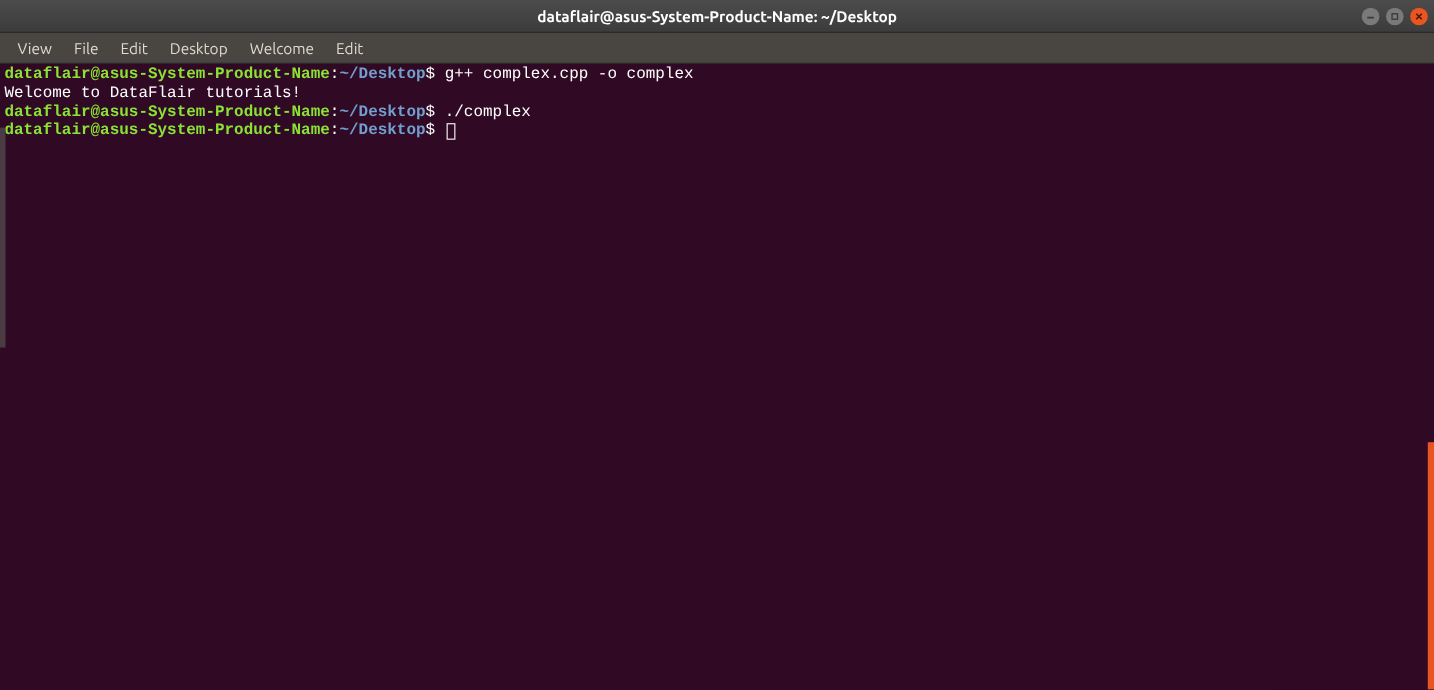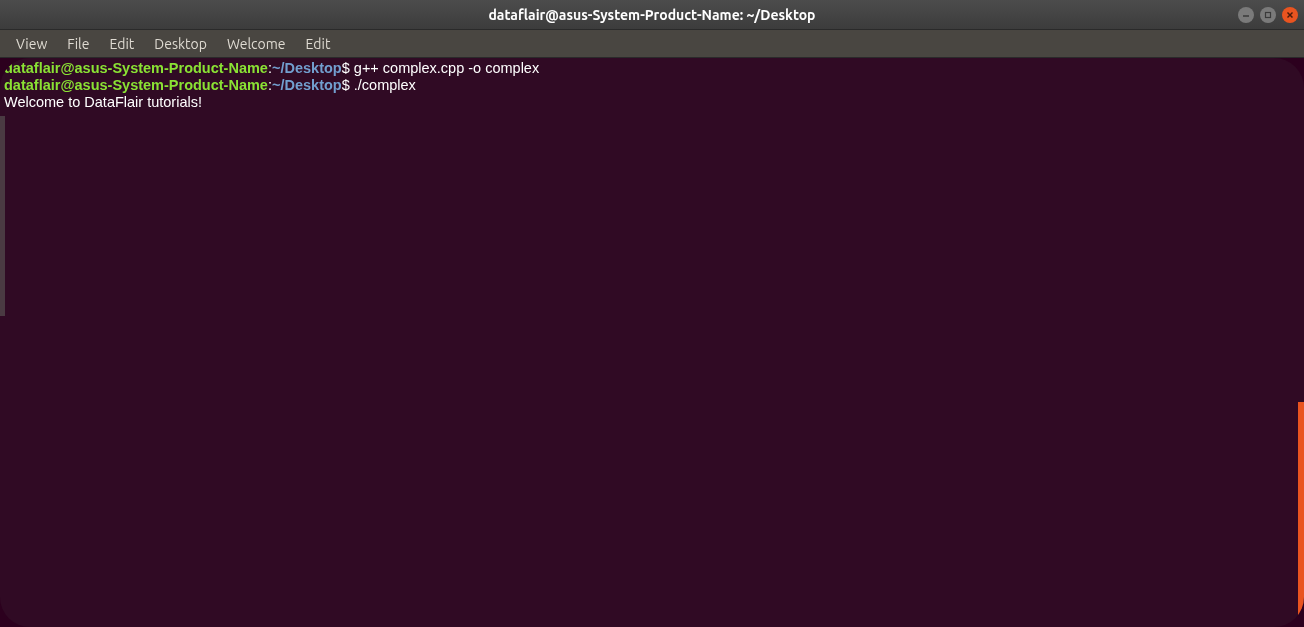--- a/index.html
+++ b/index.html
@@ -62,27 +62,26 @@
     .menu-item {
       color: #dfdbd2;
       font-size: 14px;
       padding: 4px 10px;
       cursor: default;
     }
     .terminal {
       background: #300a24;
       height: calc(627px - 30px - 28px);
       padding: 2px 4px;
-      font-family: Liberation Sans, sans-serif;
+      font-family: Liberation Mono, monospace;
       font-size: 14.5px;
       line-height: 17px;
       color: #ffffff;
       position: relative;
       overflow: hidden;
-      border-radius: 30px;
     }
     .line {
       white-space: pre;
     }
     .user-host { color: #8ae234; font-weight: bold; }
     .colon { color: #ffffff; }
     .path { color: #729fcf; font-weight: bold; }
     .dollar { color: #ffffff; }
     .cmd { color: #ffffff; }
     .output { color: #ffffff; }
@@ -143,22 +142,23 @@
   <span class="menu-item">Desktop</span>
   <span class="menu-item">Welcome</span>
   <span class="menu-item">Edit</span>
 </div>
 
 <div class="terminal">
   <div class="scrollbar-left"></div>
 
   <div class="line"><span class="user-host">dataflair@asus-System-Product-Name</span><span class="colon">:</span><span class="path">~/</span><span class="path">Desktop</span><span class="dollar">$</span><span class="cmd"> </span><span class="cmd">g++ complex.cpp -o complex</span></div>
 
+  <div class="line output">Welcome to DataFlair tutorials!</div>
+
   <div class="line"><span class="user-host">dataflair@asus-System-Product-Name</span><span class="colon">:</span><span class="path">~/</span><span class="path">Desktop</span><span class="dollar">$</span><span class="cmd"> </span><span class="cmd">./complex</span></div>
-
-  <div class="line output">Welcome to DataFlair tutorials!</div>
 
   <div class="line output"></div>
 
 
+  <div class="line"><span class="user-host">dataflair@asus-System-Product-Name</span><span class="colon">:</span><span class="path">~/</span><span class="path">Desktop</span><span class="dollar">$</span><span class="cmd"> </span><span class="cursor-block"></span></div>
 
   <div class="scrollbar-right-orange"></div>
 </div>
 
 </body></html>

